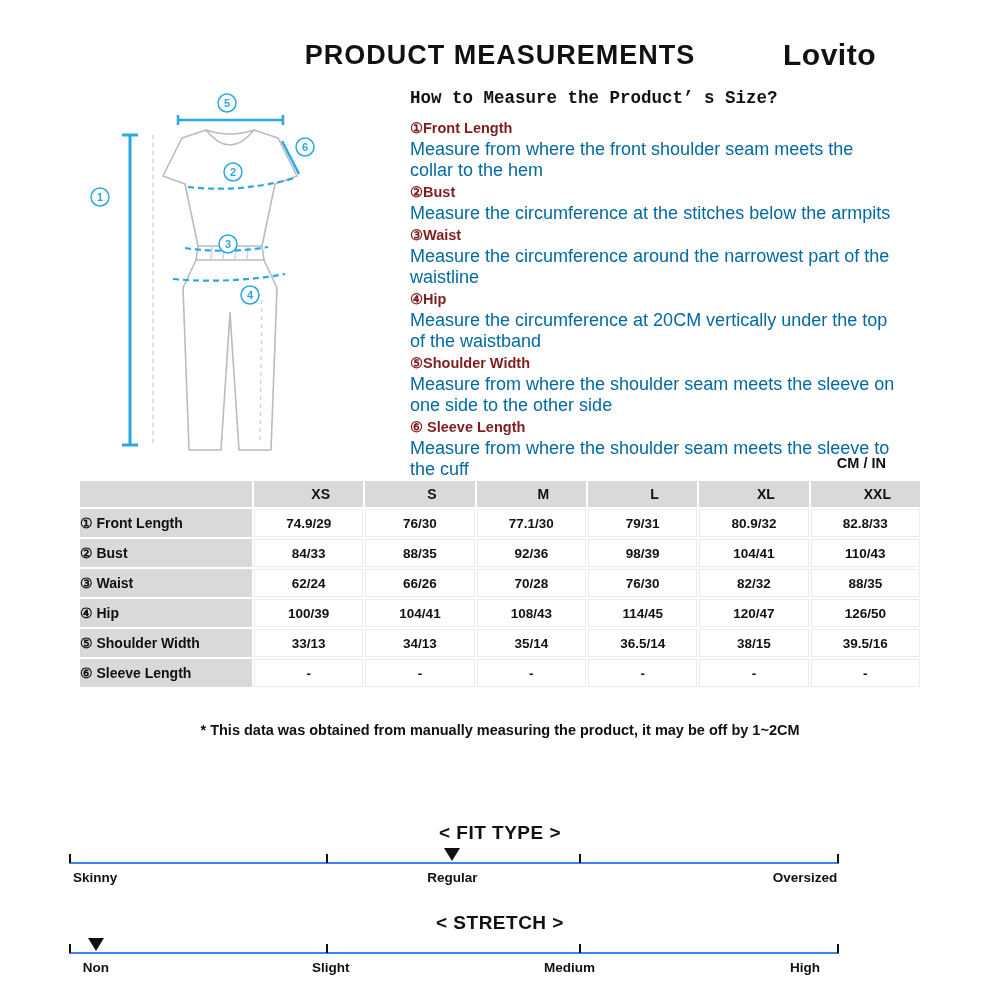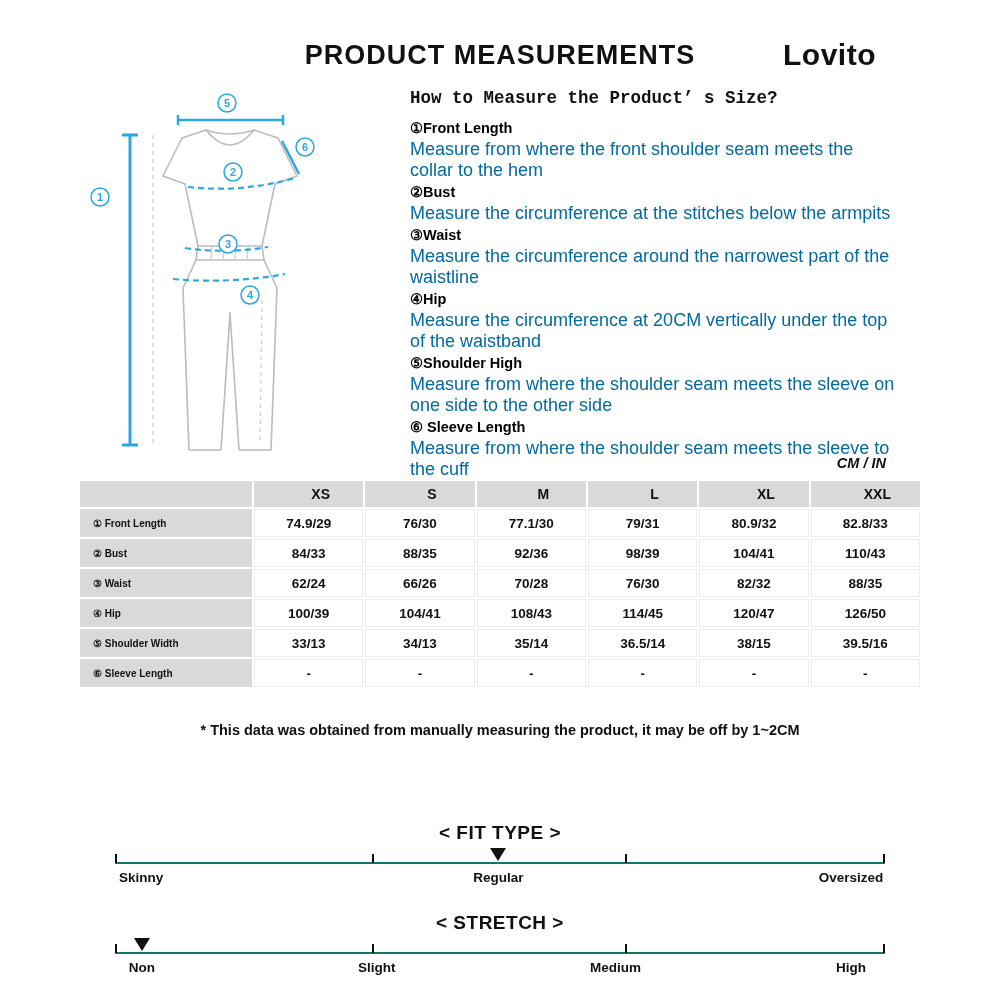--- a/index.html
+++ b/index.html
@@ -11,44 +11,44 @@
   .main-title { position:absolute; top:40px; left:0; width:1000px; text-align:center;
                 font-size:27px; font-weight:bold; letter-spacing:1px; }
   .brand { position:absolute; top:38px; right:88px; font-size:30px; font-weight:bold; letter-spacing:0.5px; }
 
   
   .diagram { position:absolute; left:55px; top:78px; width:310px; height:385px; }
 
   
   .guide { position:absolute; left:410px; top:88px; width:490px; }
   .guide-title { font-size:17.5px; font-weight:bold; margin-bottom:9px;font-family:Liberation Mono, monospace; }
-  .guide-item-label { font-size:14.5px; font-weight:bold; line-height:22px; color:#000000; }
+  .guide-item-label { font-size:14.5px; font-weight:bold; line-height:22px; color:#7f1d1d; }
   .guide-item-desc { font-size:18px; color:#0369a1; line-height:21px; }
 
-  .unit-label { position:absolute; top:455px; right:78px; font-size:14.5px; font-weight:bold;font-style:italic; }
+  .unit-label { position:absolute; top:455px; right:78px; font-size:14.5px; font-weight:bold; }
 
   
   .size-table-wrap { position:absolute; left:78px; top:479px; width:844px; }
   table.size-table { width:844px; table-layout:fixed; border-collapse:separate; border-spacing:2px; }
   table.size-table col.c-label { width:172px; }
   table.size-table th { background:#d9d9d9; font-size:14px; font-weight:bold; height:26px; text-align:center;padding-left:24px; }
-  table.size-table td.rlabel { background:#d9d9d9; font-size:10px; font-weight:bold; text-align:left;
-                               padding-left:13px; height:28px; }
+  table.size-table td.rlabel { background:#d9d9d9; font-size:14px; font-weight:bold; text-align:left;
+                               height:28px; }
   table.size-table td.val { background:#ffffff; border:1px solid #ececec; font-size:13.5px; font-weight:bold;
                             text-align:center; height:28px; }
 
   .footnote { position:absolute; top:722px; left:0; width:1000px; text-align:center;
               font-size:14.5px; font-weight:bold; }
 
   
   .scale { position:absolute; left:0; width:1000px; }
   .scale.fit { top:782px; }
   .scale.stretch { top:872px; }
   .scale-title { text-align:center; font-size:19px; font-weight:bold; letter-spacing:0.5px;margin-top:40px; }
-  .scale-track { position:relative; margin:18px 0 0 115px; width:770px; height:2px; background:#0f766e; }
+  .scale-track { position:relative; margin:18px 0 0 69px; width:770px; height:2px; background:#3b82f6; }
   .scale-tick { position:absolute; width:2px; height:9px; background:#111; top:-8px; }
   .scale-pointer { position:absolute; top:-14px; width:0; height:0; transform:translateX(-50%);
                    border-left:8px solid transparent; border-right:8px solid transparent;
                    border-top:13px solid #111; }
   .scale-labels { position:absolute; top:8px; left:0; width:100%; }
   .scale-labels span { position:absolute; transform:translateX(-50%); font-size:13.5px; font-weight:bold;
                        white-space:nowrap; }
 </style>
 </head>
 <body>
@@ -156,21 +156,21 @@
     </div>
     <div class="guide-item">
       <div class="guide-item-label">③Waist</div>
       <div class="guide-item-desc">Measure the circumference around the narrowest part of the waistline</div>
     </div>
     <div class="guide-item">
       <div class="guide-item-label">④Hip</div>
       <div class="guide-item-desc">Measure the circumference at 20CM vertically under the top of the waistband</div>
     </div>
     <div class="guide-item">
-      <div class="guide-item-label">⑤Shoulder High</div>
+      <div class="guide-item-label">⑤Shoulder Width</div>
       <div class="guide-item-desc">Measure from where the shoulder seam meets the sleeve on one side to the other side</div>
     </div>
     <div class="guide-item">
       <div class="guide-item-label">⑥ Sleeve Length</div>
       <div class="guide-item-desc">Measure from where the shoulder seam meets the sleeve to the cuff</div>
     </div>
   </div>
 
   <div class="unit-label">CM / IN</div>
 

